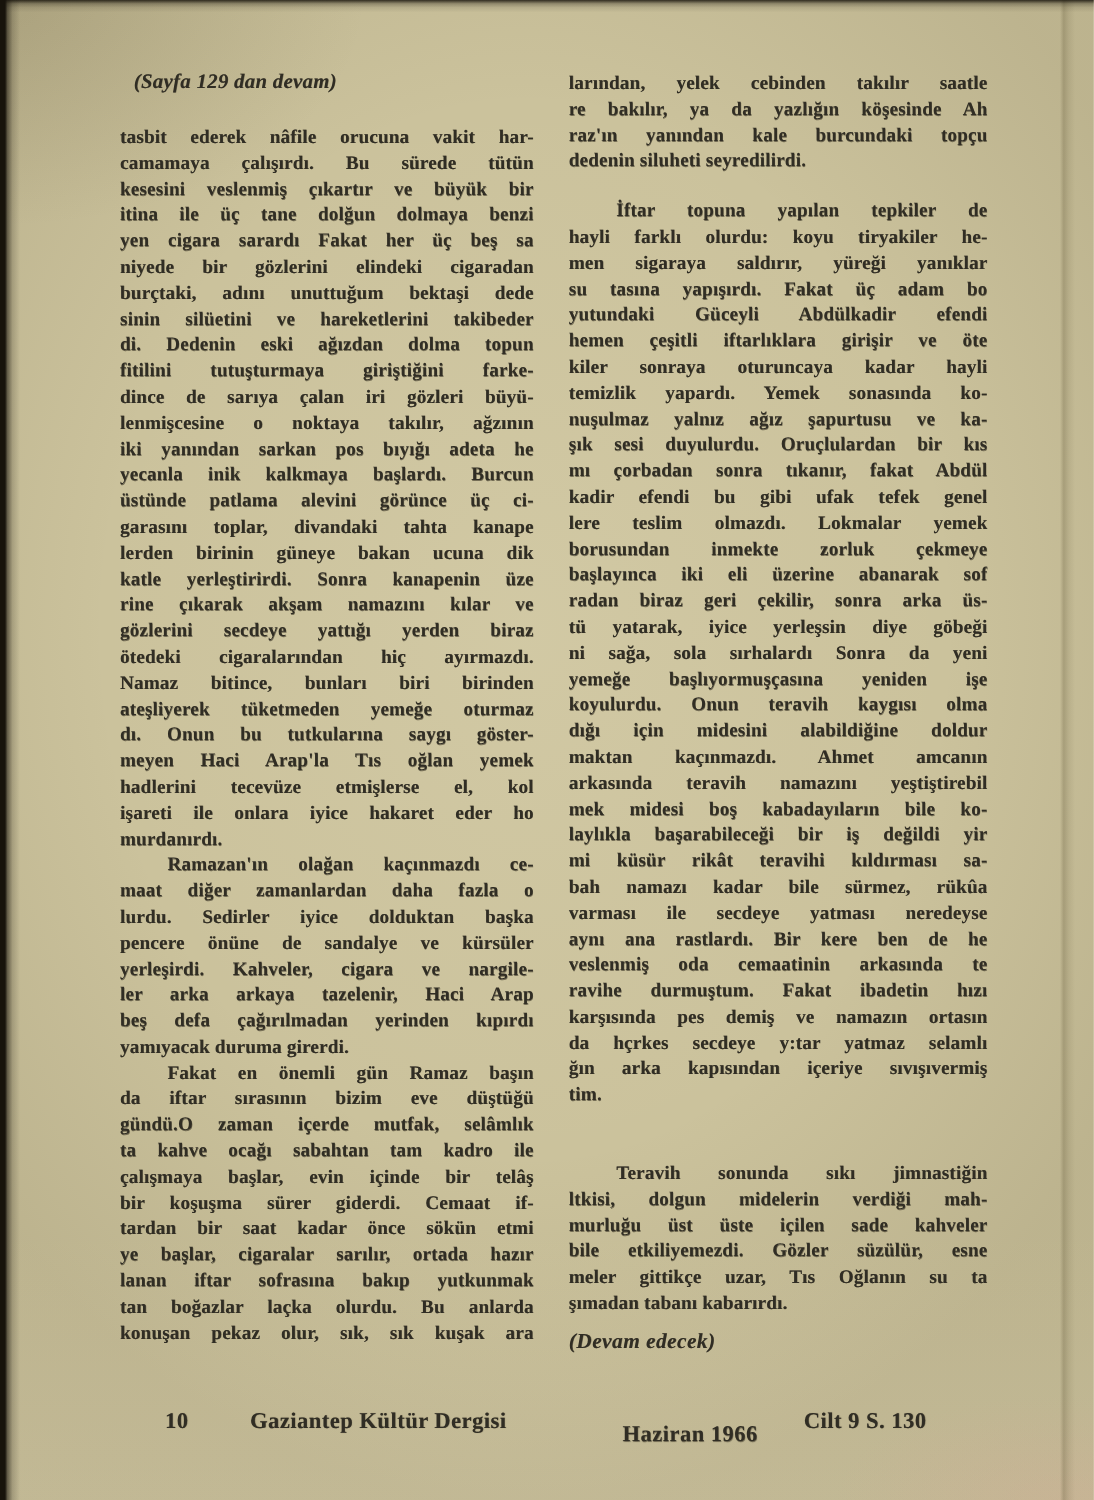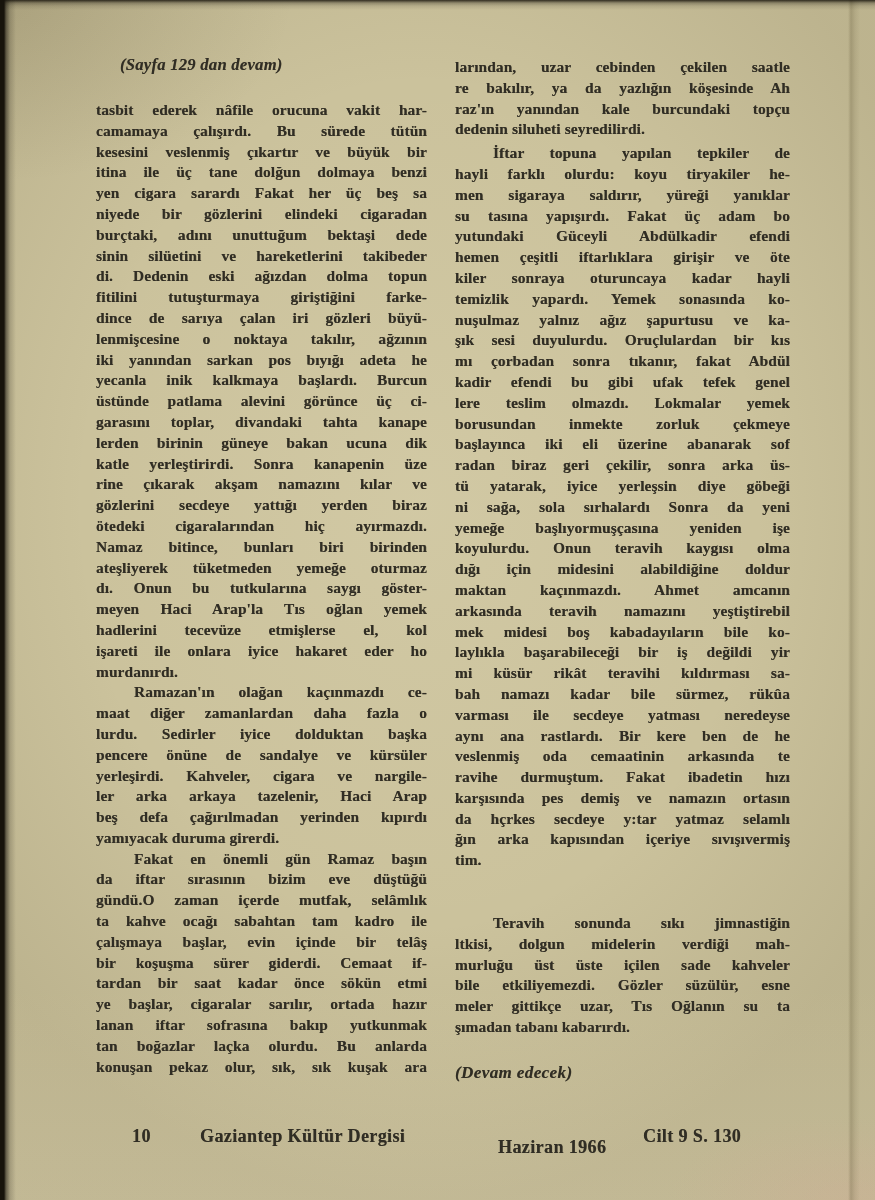--- a/index.html
+++ b/index.html
@@ -36,24 +36,24 @@
     height:20.8px;
     letter-spacing:0.15px;
     text-align:justify;
     text-align-last:justify;
     overflow:hidden;
     white-space:normal;
     text-shadow:0.3px 0.4px 0.5px rgba(43,38,26,0.55);
   }
   .body-text .line.endline{text-align-last:left;}
   .body-text .line.indent{text-indent:38px;}
-  .para.gap1{margin-top:3px;}
+  .para.gap1{margin-top:19px;}
   .para.gap2{margin-top:42px;}
   .cont-note{
-    position:absolute; left:120px; top:55px;
+    position:absolute; left:107px; top:55px;
     font-size:16.5px; font-weight:700; font-style:italic;
     letter-spacing:0.3px;
     text-shadow:0.3px 0.4px 0.5px rgba(43,38,26,0.5);
   }
   .devam{
     position:absolute; left:455px; top:1063px; width:335px;
     padding-right:22px; box-sizing:border-box;
     font-size:17px; font-weight:700; font-style:italic;
     letter-spacing:0.4px;
     text-shadow:0.3px 0.4px 0.5px rgba(43,38,26,0.5);
@@ -127,21 +127,21 @@
         <div class="line">tardan bir saat kadar önce sökün etmi</div>
         <div class="line">ye başlar, cigaralar sarılır, ortada hazır</div>
         <div class="line">lanan iftar sofrasına bakıp yutkunmak</div>
         <div class="line">tan boğazlar laçka olurdu. Bu anlarda</div>
         <div class="line">konuşan pekaz olur, sık, sık kuşak ara</div>
       </div>
     </div>
 
   <div class="colwrap col-right body-text" id="right-column">
       <div class="para">
-        <div class="line">larından, uzar cebinden çekilen saatle</div>
+        <div class="line">larından, yelek cebinden takılır saatle</div>
         <div class="line">re bakılır, ya da yazlığın köşesinde Ah</div>
         <div class="line">raz'ın yanından kale burcundaki topçu</div>
         <div class="line endline">dedenin siluheti seyredilirdi.</div>
       </div>
       <div class="para gap1">
         <div class="line indent">İftar topuna yapılan tepkiler de</div>
         <div class="line">hayli farklı olurdu: koyu tiryakiler he-</div>
         <div class="line">men sigaraya saldırır, yüreği yanıklar</div>
         <div class="line">su tasına yapışırdı. Fakat üç adam bo</div>
         <div class="line">yutundaki Güceyli Abdülkadir efendi</div>

